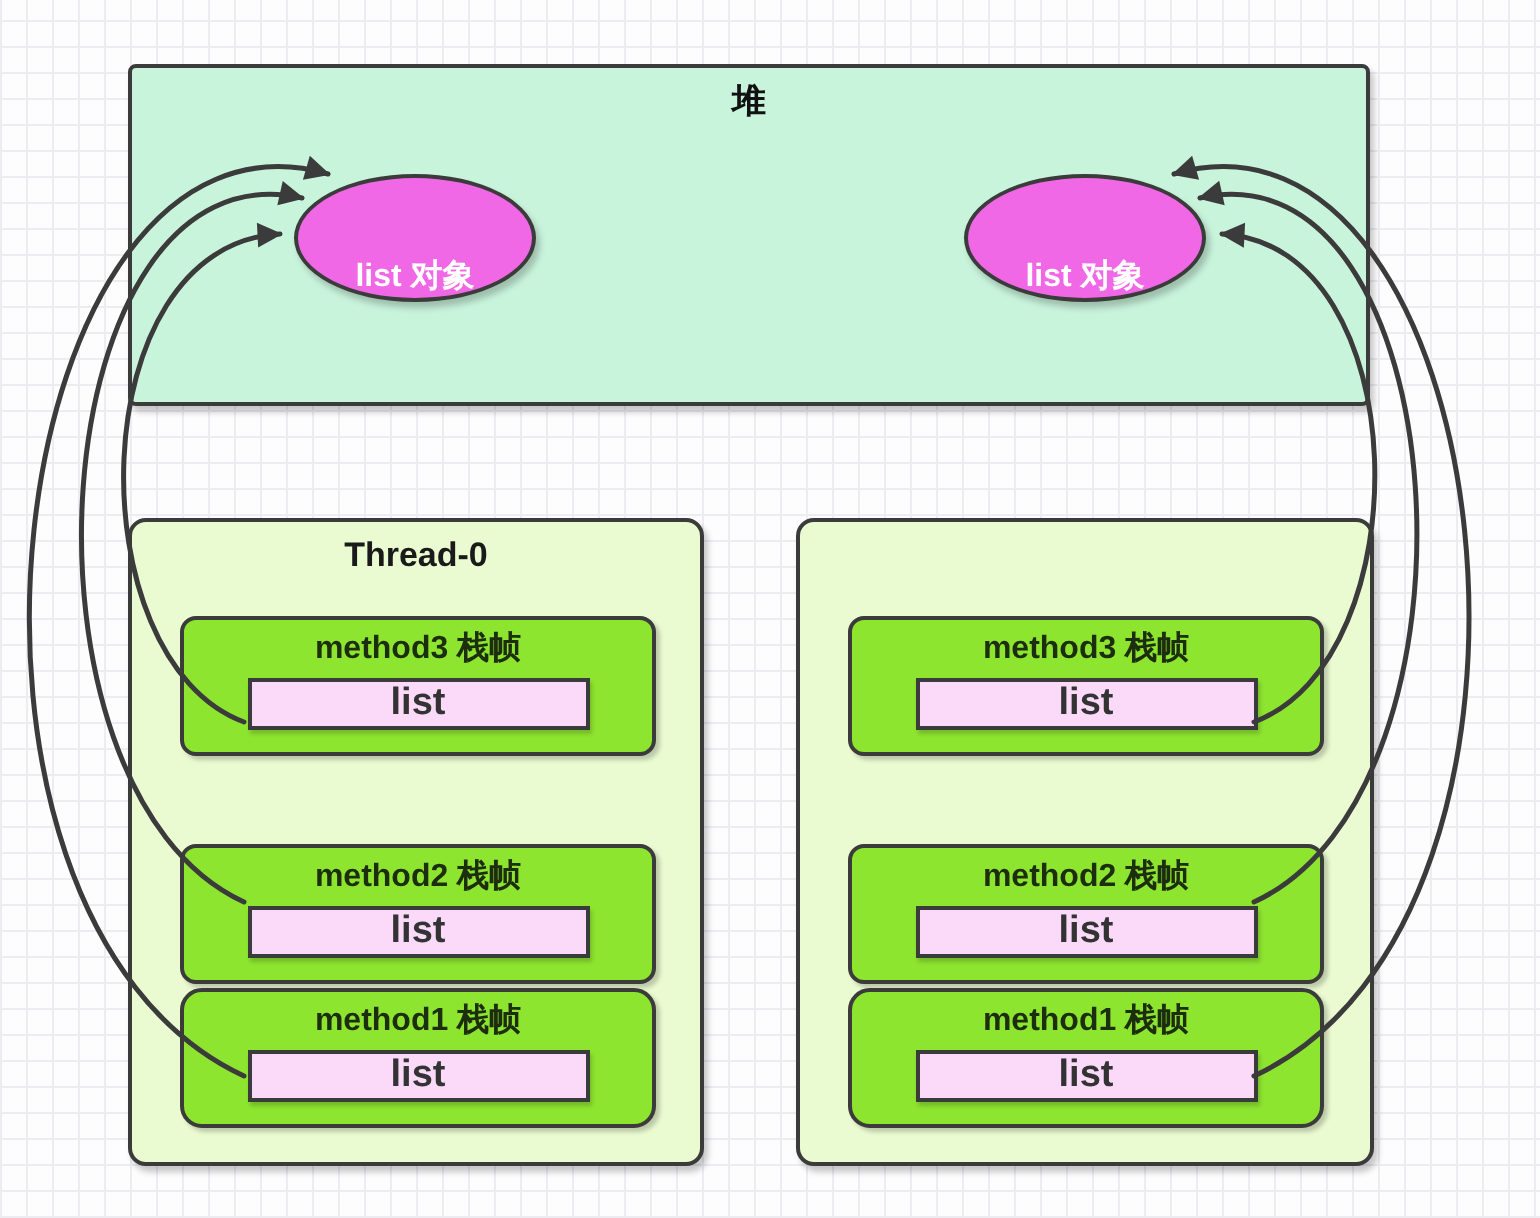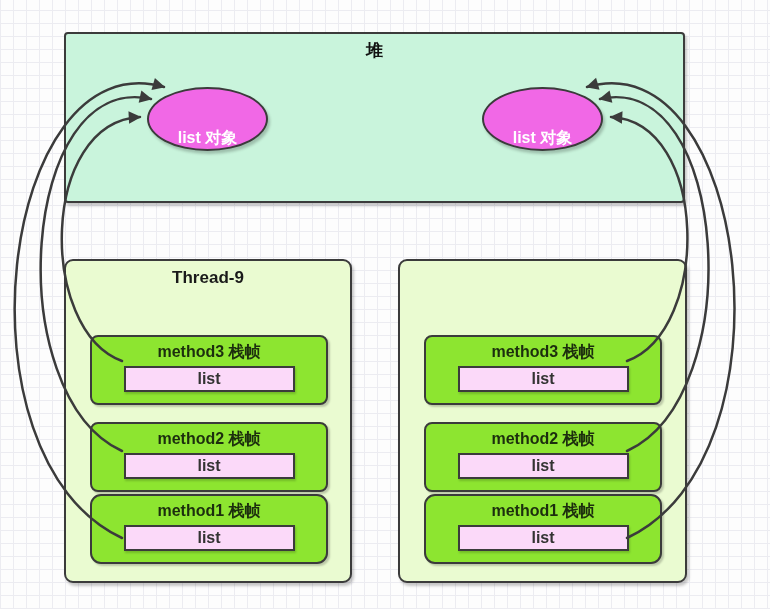--- a/index.html
+++ b/index.html
@@ -48,33 +48,33 @@
     position:absolute;top:7px;left:0;width:100%;
     text-align:center;font-size:17px;font-weight:bold;color:#1a1a1a;
   }
   .frame{
     position:absolute;left:24px;width:238px;height:70px;
     border:2px solid #3b3b3b;border-radius:8px;
     background:#8de530;
     box-shadow:2px 2px 2px rgba(0,0,0,0.2);
     display:flex;flex-direction:column;align-items:center;
   }
-  .frame.f3{top:74px;align-items:center;}
+  .frame.f3{top:47px;align-items:center;}
   .frame.f2{top:161px;}
   .frame.f1{top:233px;border-radius:11px;}
   .frame-title{
     margin-top:4px;line-height:22px;
     font-size:16px;font-weight:bold;color:#1c2e0e;
   }
   .slot{
     width:171px;height:26px;margin-top:3px;
     border:2px solid #3b3b3b;background:#fbd9f9;
     box-shadow:1px 2px 2px rgba(0,0,0,0.18);
     display:flex;align-items:center;justify-content:center;
-    font-size:16px;font-weight:bold;color:#333;
+    font-size:19px;font-weight:bold;color:#333;
   }
   svg.arrows{
     position:absolute;left:0;top:0;width:770px;height:609px;
     pointer-events:none;
   }
   svg.arrows path.link{
     fill:none;stroke:#3b3b3b;stroke-width:2.5;stroke-linecap:round;
   }
 </style>
 </head>
@@ -86,21 +86,21 @@
     <div class="heap-title">堆</div>
   </div>
   <div class="heap-object left">
     <span>list 对象</span>
   </div>
   <div class="heap-object right">
     <span>list 对象</span>
   </div>
 
   <div class="shape thread t0">
-    <div class="thread-title">Thread-9</div>
+    <div class="thread-title">Thread-0</div>
     <div class="frame f3">
       <div class="frame-title">method3 栈帧</div>
       <div class="slot">list</div>
     </div>
     <div class="frame f2">
       <div class="frame-title">method2 栈帧</div>
       <div class="slot">list</div>
     </div>
     <div class="frame f1">
       <div class="frame-title">method1 栈帧</div>

